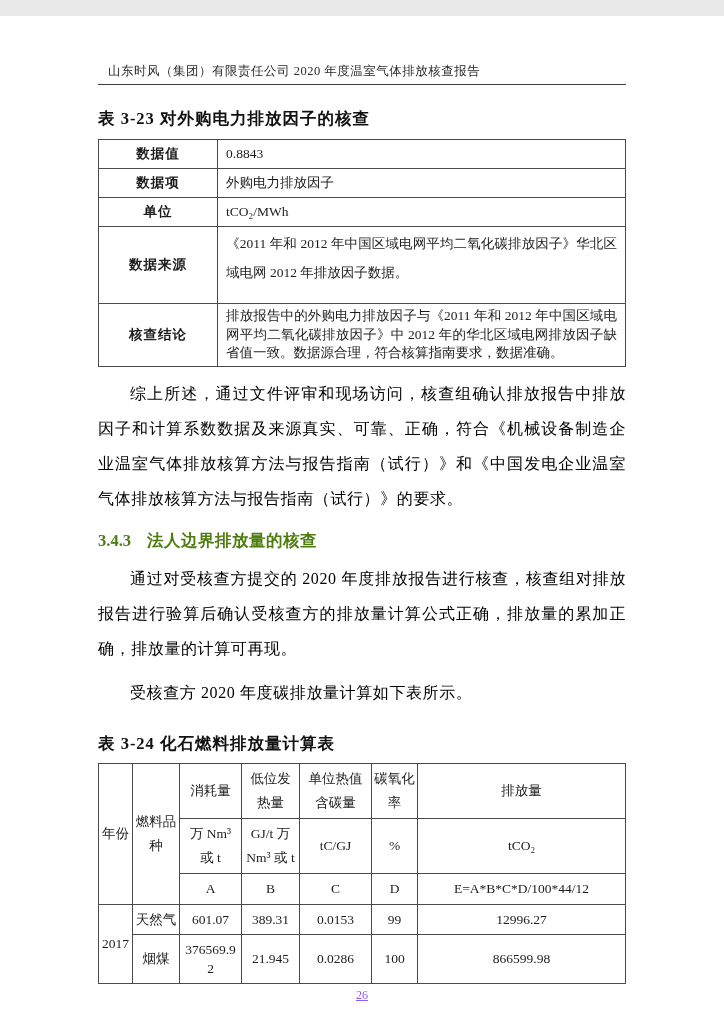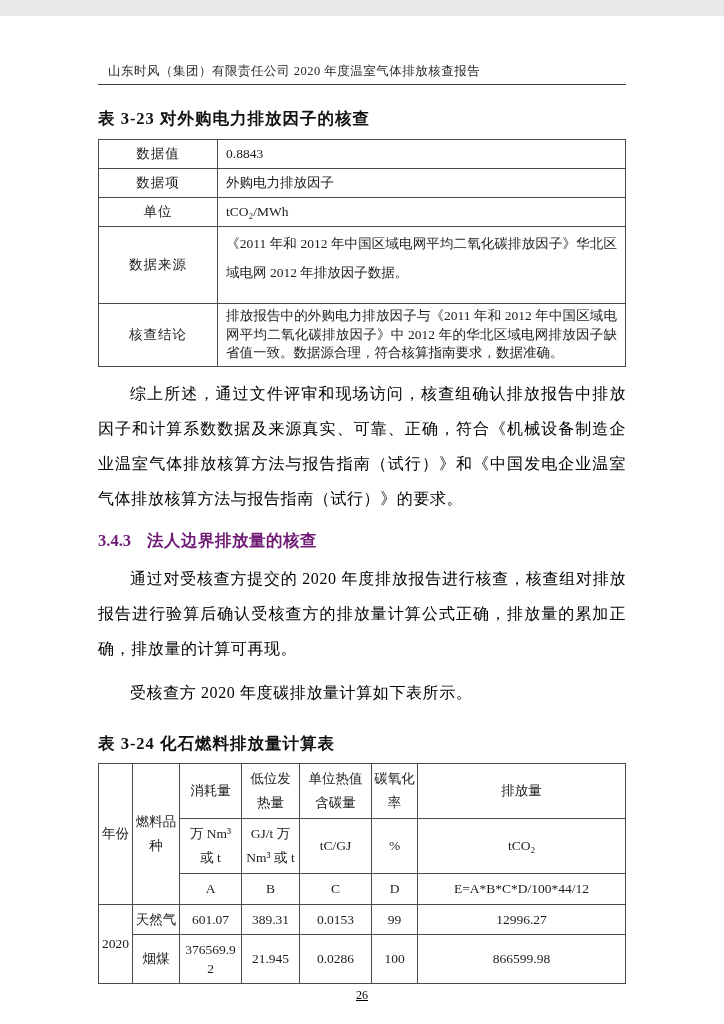--- a/index.html
+++ b/index.html
@@ -43,42 +43,42 @@
     table-layout: fixed;
   }
   table.kv-table td {
     border: 1.2px solid #4a4a4a;
     font-size: 13.5px;
     padding: 5px 8px;
     vertical-align: middle;
   }
   .kv-label-col { width: 119px; }
   td.kv-label {
-    font-weight: normal;
+    font-weight: bold;
     text-align: center;
     letter-spacing: 1px;
   }
   td.kv-value { text-align: left; text-align: justify; }
   td.kv-value.lh-loose { line-height: 29px; padding-top: 2px; padding-bottom: 16px; }
   td.kv-value.lh-tight { line-height: 18.5px; padding-top: 3px; padding-bottom: 3px; }
   
   .body-para {
     margin-top: 9px;
     font-size: 16px;
     line-height: 35px;
     text-indent: 2em;
     text-align: justify;
     letter-spacing: 0.6px;
     color: #000000;
   }
   .section-heading {
     margin-top: 14px;
     font-size: 16.5px;
     font-weight: bold;
-    color: #701a75;
+    color: #4d7c0f;
     letter-spacing: 0.5px;
   }
   .section-heading .sec-num { margin-right: 16px; letter-spacing: 0; }
   
   table.data-table {
     width: 100%;
     margin-top: 8px;
     border-collapse: collapse;
     table-layout: fixed;
   }
@@ -96,21 +96,21 @@
   .col-fuel { width: 47px; }
   .col-cons { width: 62px; }
   .col-ncv  { width: 58px; }
   .col-carb { width: 72px; }
   .col-oxid { width: 46px; }
   
   .page-number {
     margin-top: 4px;
     text-align: center;
     font-size: 12px;
-    color: #000000;
+    color: #8b5cf6;
     text-decoration: underline;
   }
 </style>
 </head>
 <body>
 
 <div class="page">
   <div class="content">
 
     <header class="running-header">
@@ -188,21 +188,21 @@
           <td>tCO₂</td>
         </tr>
         <tr>
           <td>A</td>
           <td>B</td>
           <td>C</td>
           <td>D</td>
           <td>E=A*B*C*D/100*44/12</td>
         </tr>
         <tr class="data-row">
-          <td rowspan="2" class="break-num">2020</td>
+          <td rowspan="2" class="break-num">2017</td>
           <td>天然气</td>
           <td class="break-num">601.07</td>
           <td>389.31</td>
           <td>0.0153</td>
           <td>99</td>
           <td>12996.27</td>
         </tr>
         <tr class="data-row">
           <td>烟煤</td>
           <td class="break-num">376569.92</td>

